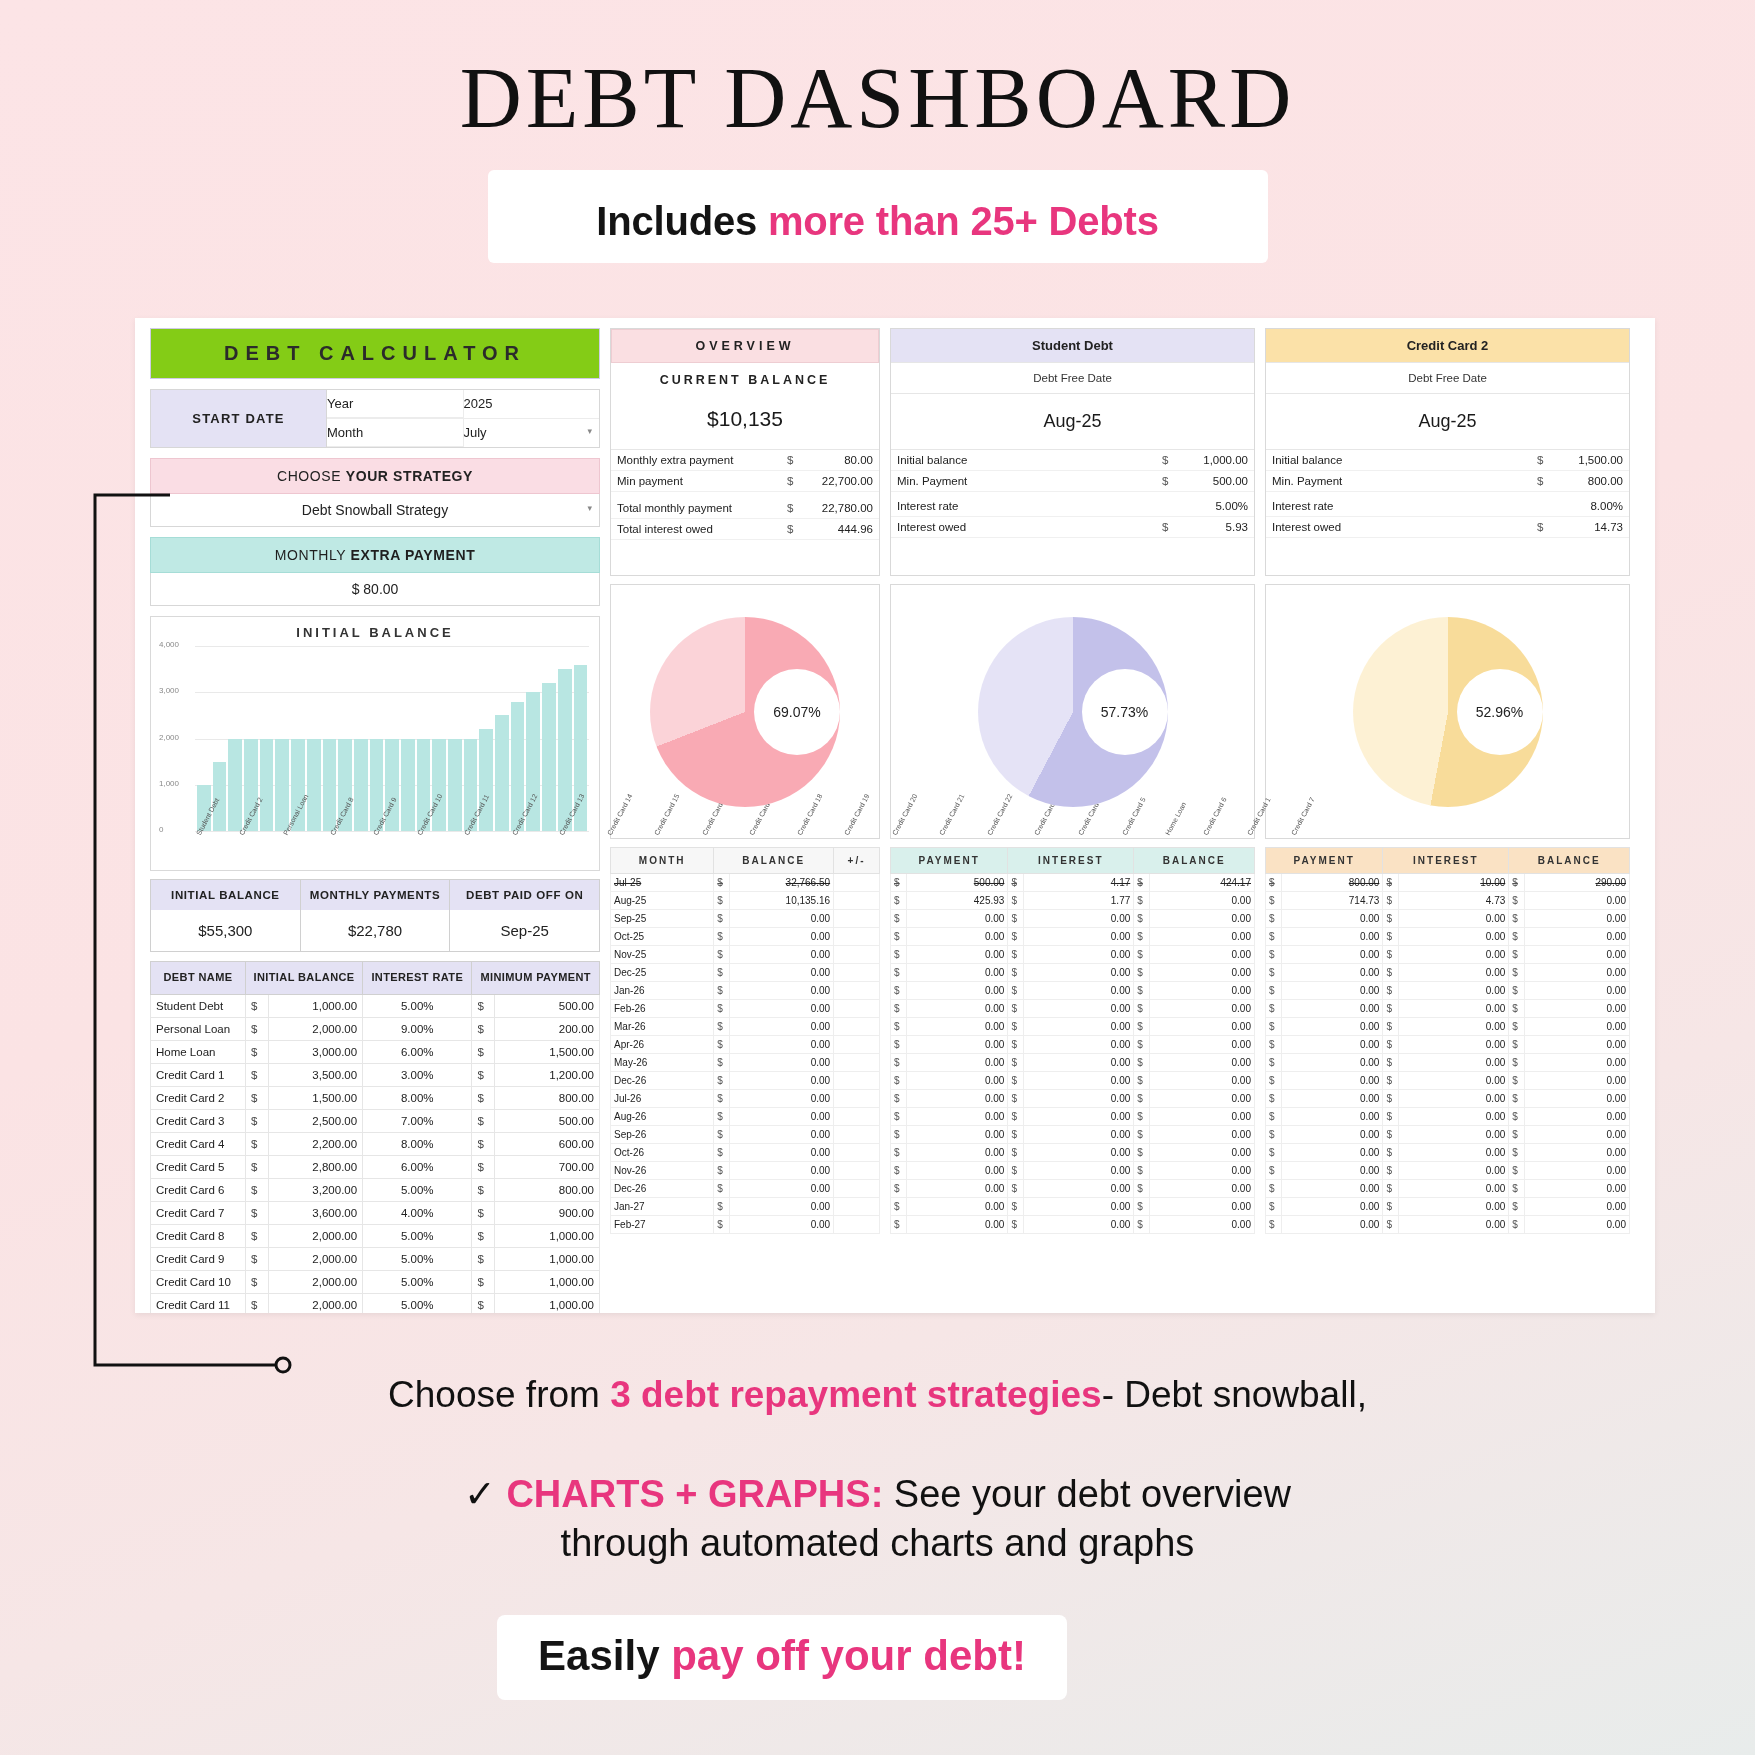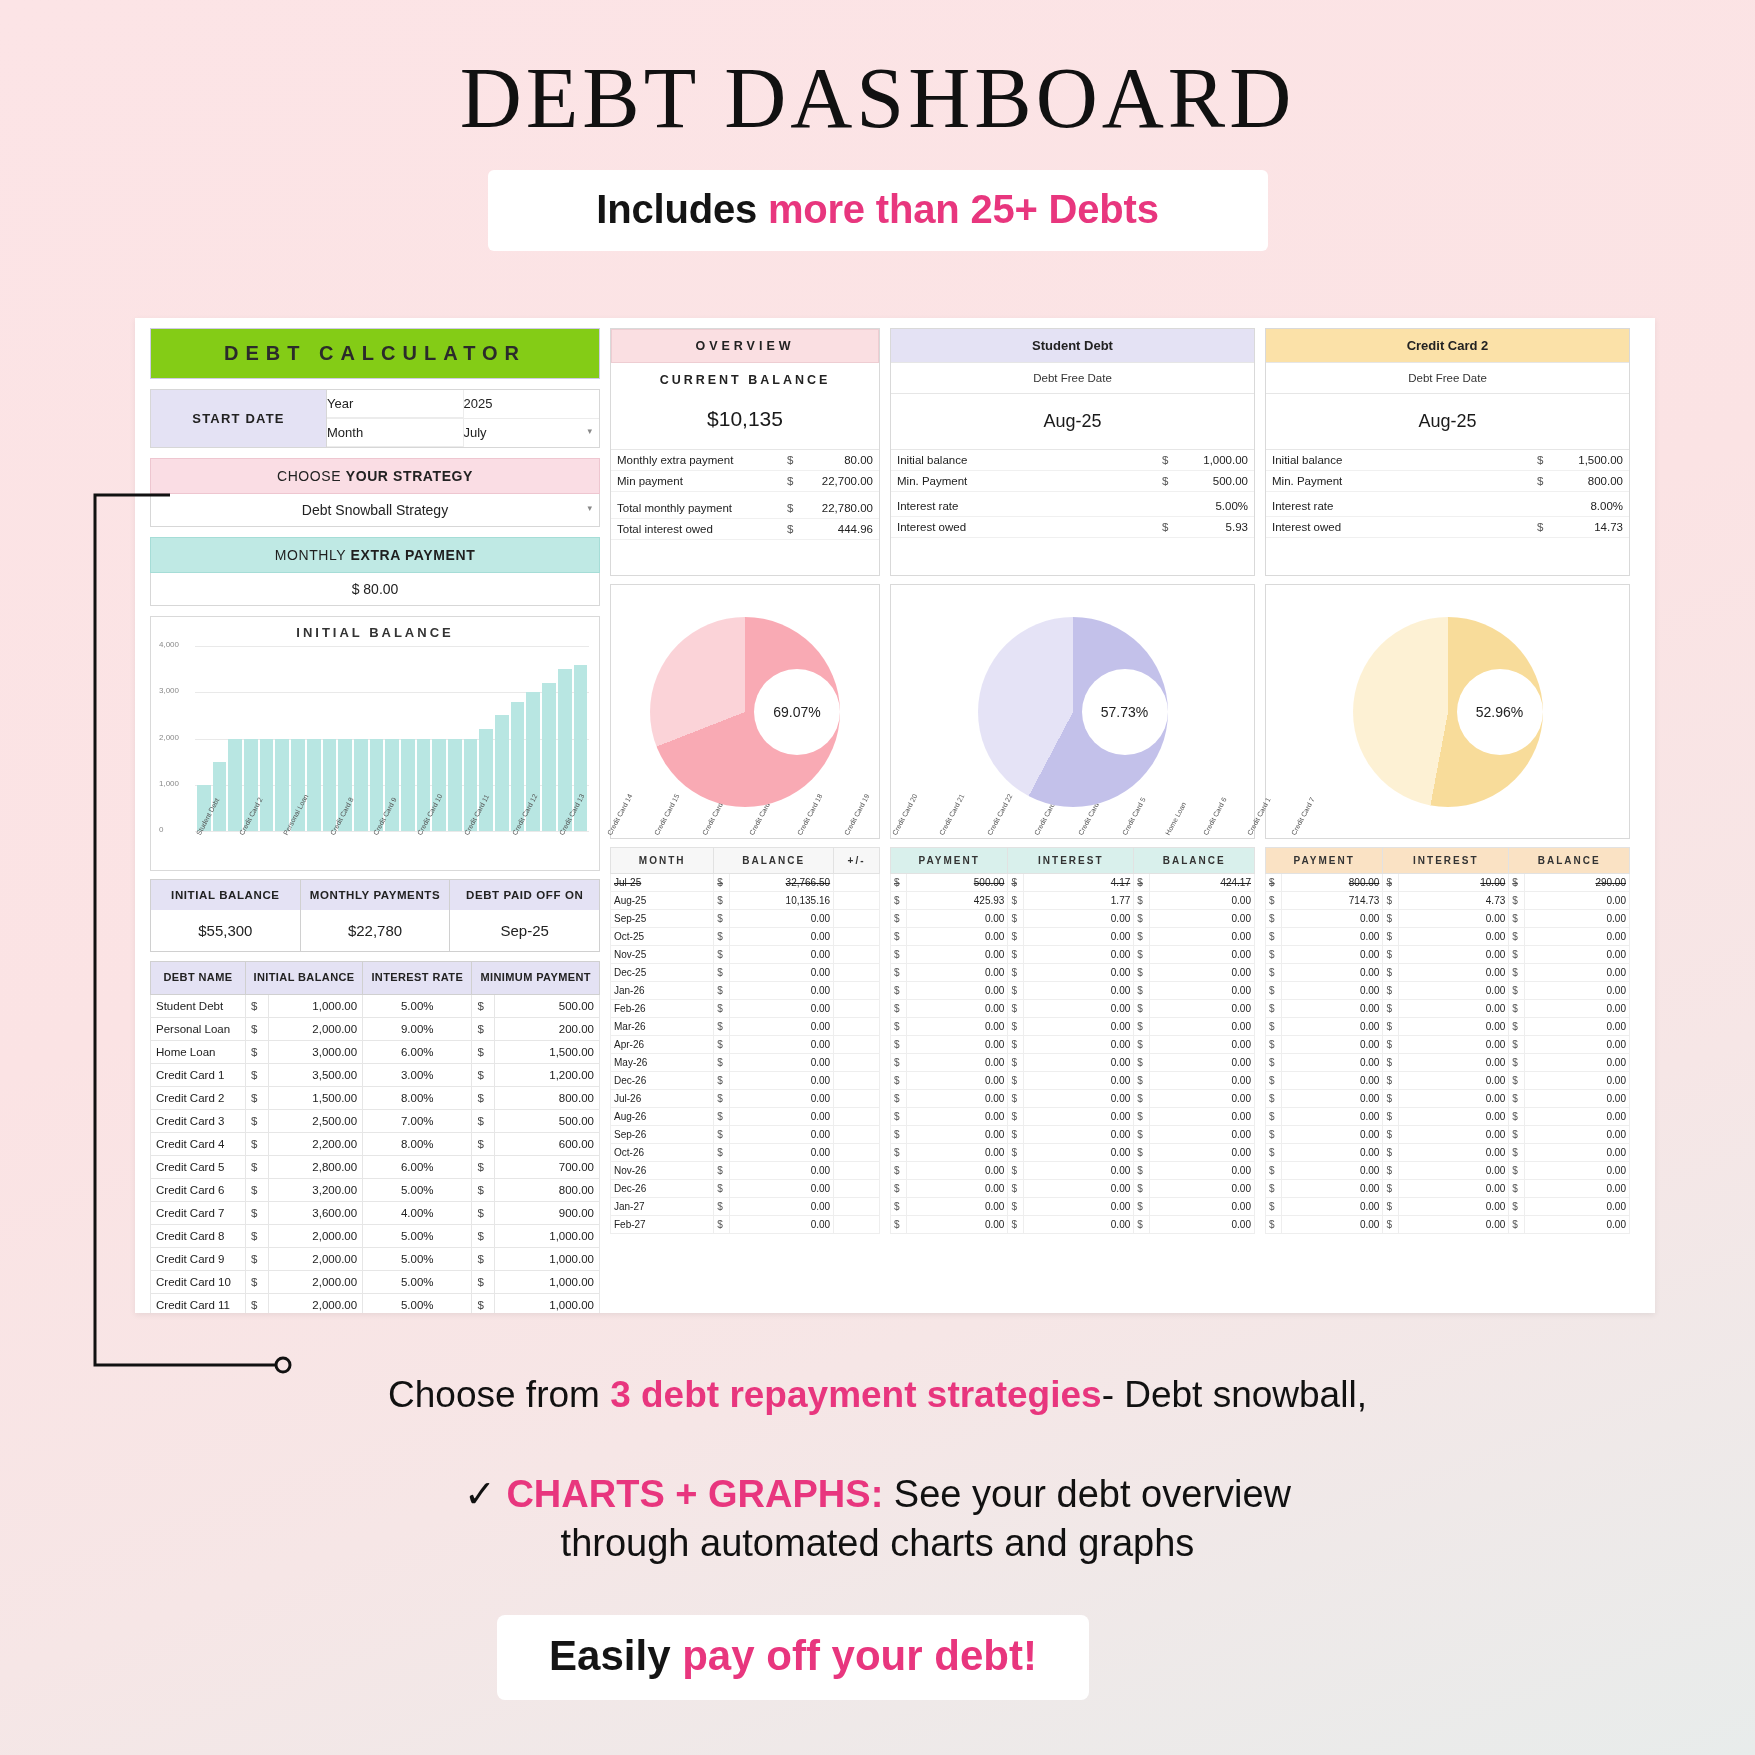--- a/index.html
+++ b/index.html
@@ -19,21 +19,21 @@
     color:#111;
     margin-top:48px;
     font-weight:400;
   }
   .subtitle-box{
     margin:22px auto 0;
     background:#fff;
     width:780px;
     border-radius:6px;
     text-align:center;
-    padding:17px 0 19px;
+    padding:29px 0 19px;
     font-size:40px;
     font-weight:bold;
     color:#141414;
     letter-spacing:-0.2px;
   }
   .pink{color:#e8367e;}
   
   .sheet{
     position:absolute;
     left:135px; top:318px;
@@ -155,21 +155,21 @@
     position:absolute;left:0;right:0;top:1335px;text-align:center;
     font-size:37px;color:#111;line-height:1.28;margin-top:36px;
   }
   .bullet2{
     position:absolute;left:0;right:0;top:1470px;text-align:center;
     font-size:38px;color:#111;line-height:1.3;
   }
   .bullet2 b{color:#e8367e;}
   .footer-box{
     position:absolute;left:497px;top:1615px;width:570px;background:#fff;border-radius:8px;
-    text-align:center;padding:17px 11px 20px;font-size:42px;font-weight:bold;color:#141414;
+    text-align:center;padding:17px 0 20px;font-size:42px;font-weight:bold;color:#141414;
   }
   .callout{position:absolute;left:75px;top:485px;width:230px;height:900px;pointer-events:none;}
 </style>
 </head>
 <body>
 
 <div class="title">DEBT DASHBOARD</div>
 <div class="subtitle-box">
   <span>Includes </span><span class="pink">more than 25+ Debts</span>
 </div>

